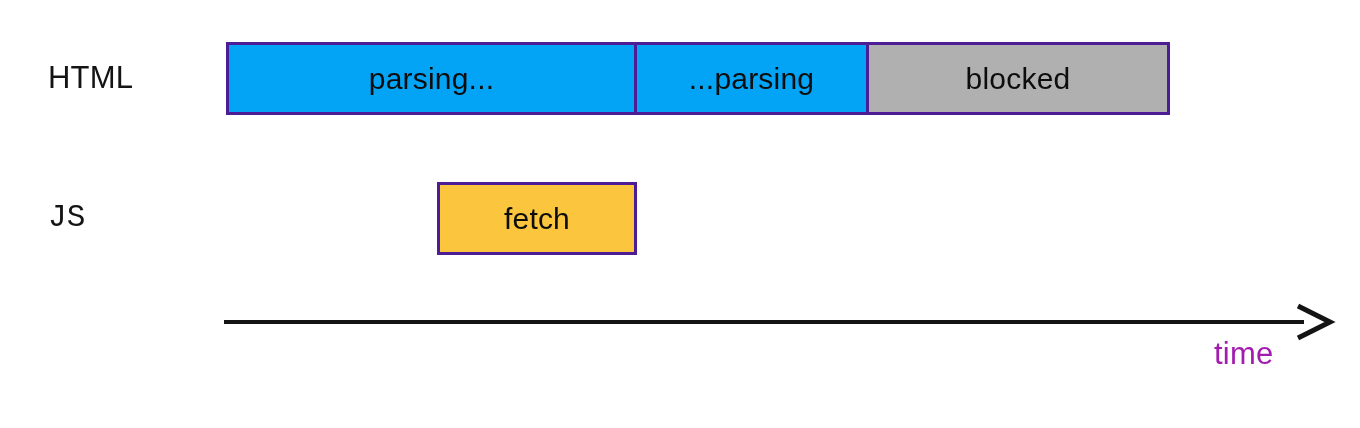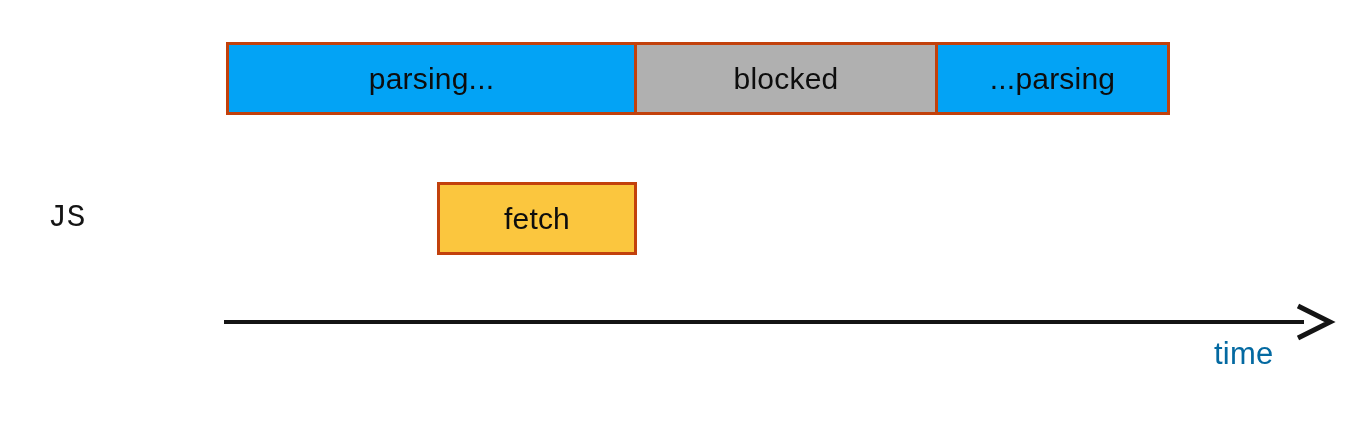--- a/index.html
+++ b/index.html
@@ -38,21 +38,21 @@
     position: absolute;
     display: flex;
     height: 73px;
     box-sizing: border-box;
   }
   #track-html { left: 226px; top: 42px; width: 944px; }
   #track-js   { left: 437px; top: 182px; width: 501px; }
 
   .seg {
     box-sizing: border-box;
-    border: 3px solid #c2410c;
+    border: 3px solid #4c1d95;
     display: flex;
     align-items: center;
     justify-content: center;
     font-size: 30px;
     line-height: 30px;
     color: #0d0d0d;
     letter-spacing: 0.2px;
     white-space: nowrap;
   }
   
@@ -67,39 +67,40 @@
     height: 40px;
     overflow: visible;
   }
   #time-label {
     position: absolute;
     left: 1214px;
     top: 338px;
     font-size: 31px;
     line-height: 31px;
     letter-spacing: 0.2px;
-    color: #0369a1;
+    color: #a21caf;
     white-space: nowrap;
   }
 </style>
 </head>
 <body style="background: rgb(255, 255, 255);">
 
 <div id="stage">
 
+  <div class="row-label" id="label-html">HTML</div>
 
   <div class="track" id="track-html" style="left: 226px;">
     <div class="seg" id="seg-html-0" style="background: rgb(3, 163, 245); width: 411px;">
       <span>parsing...</span>
     </div>
+    <div class="seg" id="seg-html-2" style="background: rgb(3, 163, 245); width: 235px;">
+      <span>...parsing</span>
+    </div>
     <div class="seg" id="seg-html-1" style="background: rgb(176, 176, 176); width: 304px;">
       <span>blocked</span>
-    </div>
-    <div class="seg" id="seg-html-2" style="background: rgb(3, 163, 245); width: 235px;">
-      <span>...parsing</span>
     </div>
   </div>
 
   <div class="row-label" id="label-js">JS</div>
 
   <div class="track" id="track-js" style="left: 437px;">
     <div class="seg" id="seg-js-0" style="background: rgb(251, 198, 62); width: 200px; align-items: center;">
       <span>fetch</span>
     </div>
   </div>

